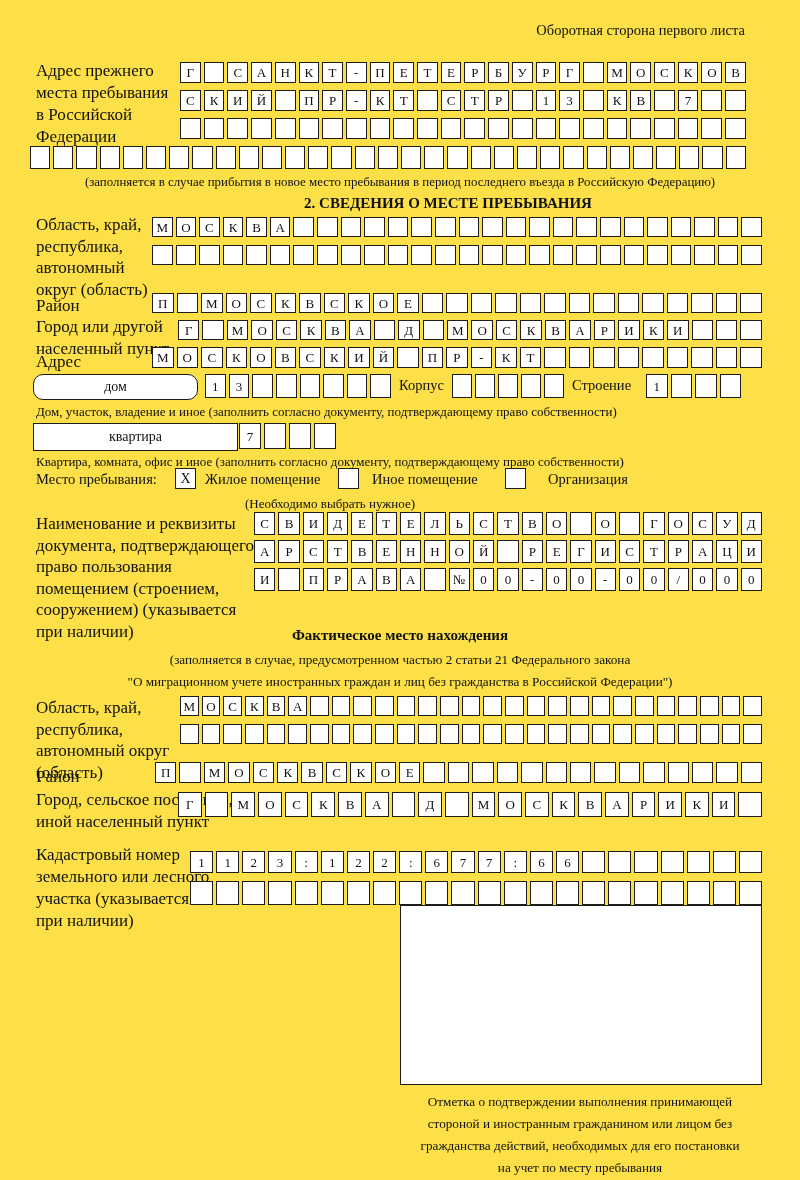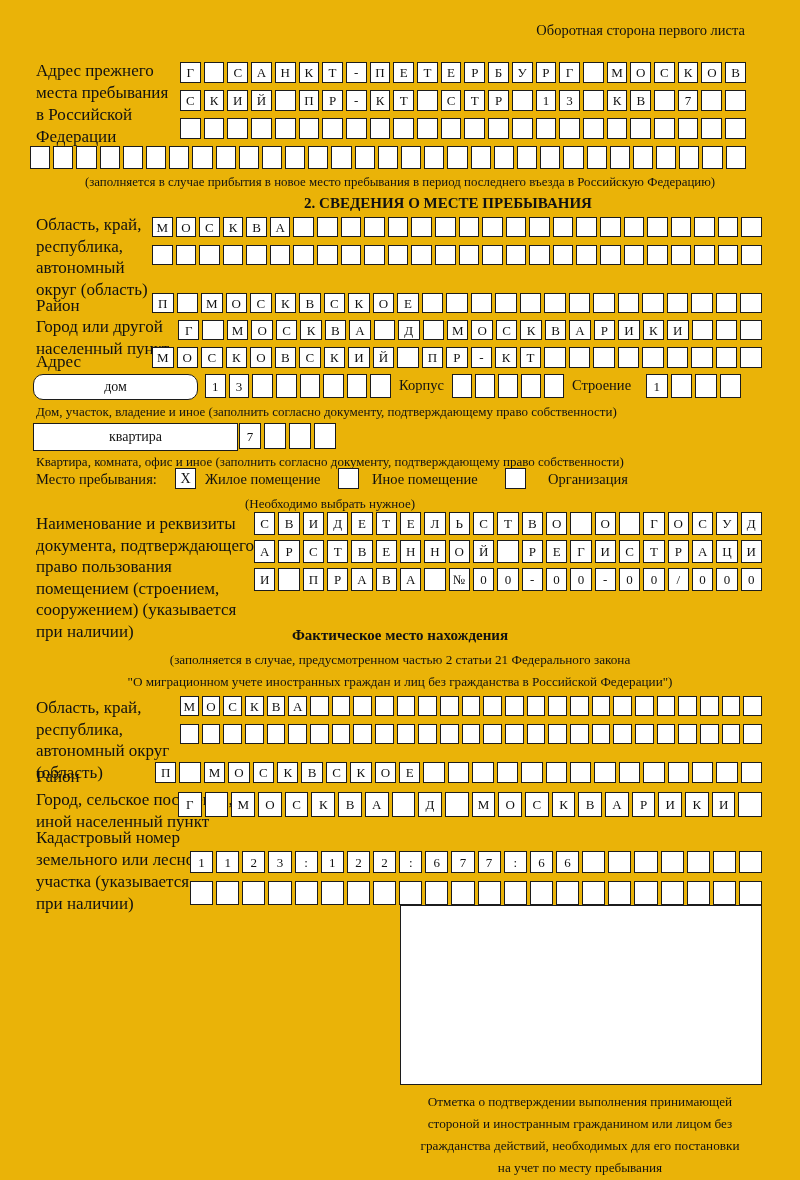--- a/index.html
+++ b/index.html
@@ -1,17 +1,17 @@
 <!DOCTYPE html>
 <html><head>
 <meta charset="utf-8">
 <style>
   html,body{margin:0;padding:0;background:#fff;}
   .page{
-    position:relative;width:800px;height:1180px;background:#eab308;
+    position:relative;width:800px;height:1180px;background:#fde047;
     font-family:"Liberation Serif","DejaVu Serif",serif;color:#111;overflow:hidden;
   }
   .abs{position:absolute;}
   .lbl{font-size:17px;line-height:21.5px;}
   .lbl .ln{white-space:nowrap;}
   .cap{font-size:12.9px;white-space:nowrap;}
   .center{text-align:center;left:0;width:800px;}
   .bold{font-weight:bold;}
   .cells{display:flex;gap:3px;}
   .cells .c{
@@ -73,21 +73,21 @@
   #fact-title{top:627px;font-size:15px;}
   #fact-cap1{top:652px;font-size:13.2px;}
   #fact-cap2{top:674px;font-size:13.2px;}
   #ob2-label{top:697px;left:36px;}
   #ob2-r1{top:696px;left:180px;width:582px;height:20px;}
   #ob2-r2{top:724px;left:180px;width:582px;height:20px;}
   #raion2-label{top:766px;left:36px;}
   #raion2-row{top:762px;left:155px;width:607px;height:21px;}
   #gorod2-label{top:789px;left:36px;}
   #gorod2-row{top:792px;left:178px;width:584px;height:25px;}
-  #cad-label{top:827px;left:36px;line-height:22px;}
+  #cad-label{top:844px;left:36px;line-height:22px;}
   #cad-r1{top:851px;left:190px;width:572px;height:22px;}
   #cad-r2{top:881px;left:190px;width:572px;height:24px;}
   #stamp-box{top:905px;left:400px;width:360px;height:178px;}
   #stamp-cap{top:1091px;left:398px;width:364px;}
 </style>
 </head>
 <body>
 
 <div class="page">
 

